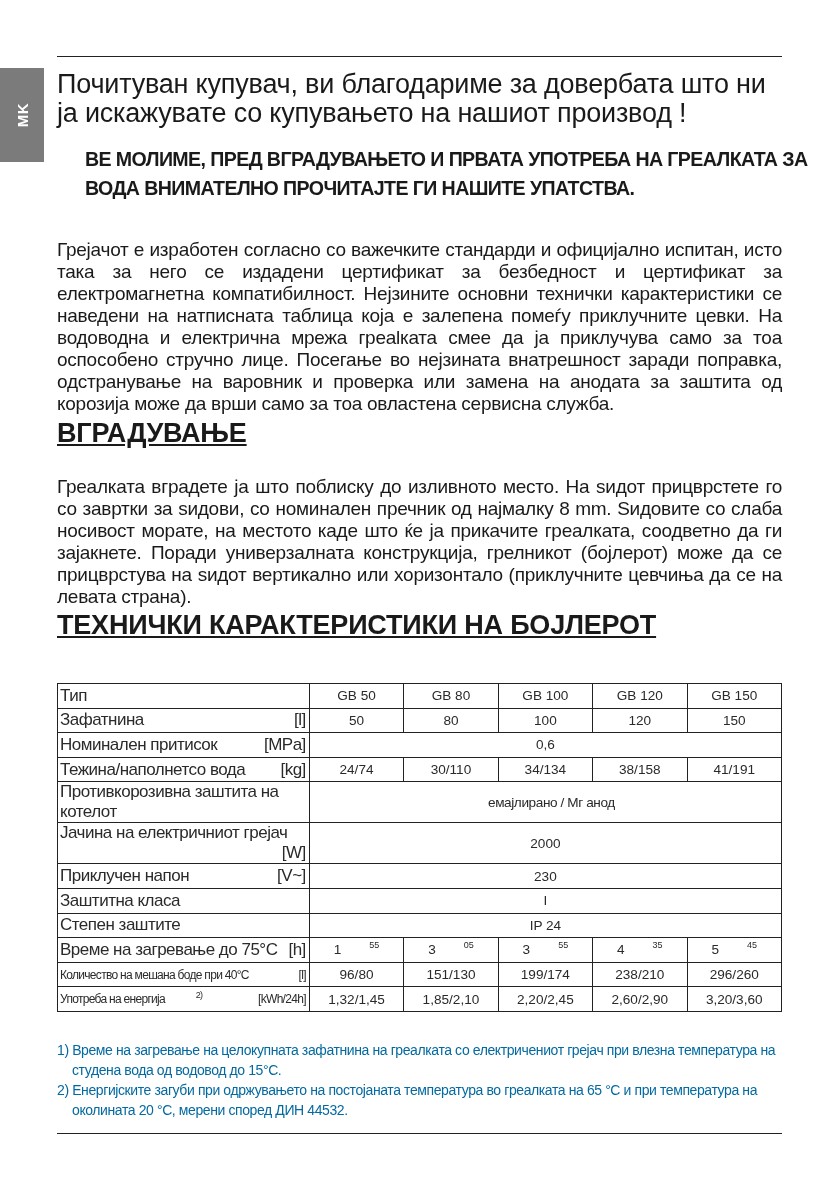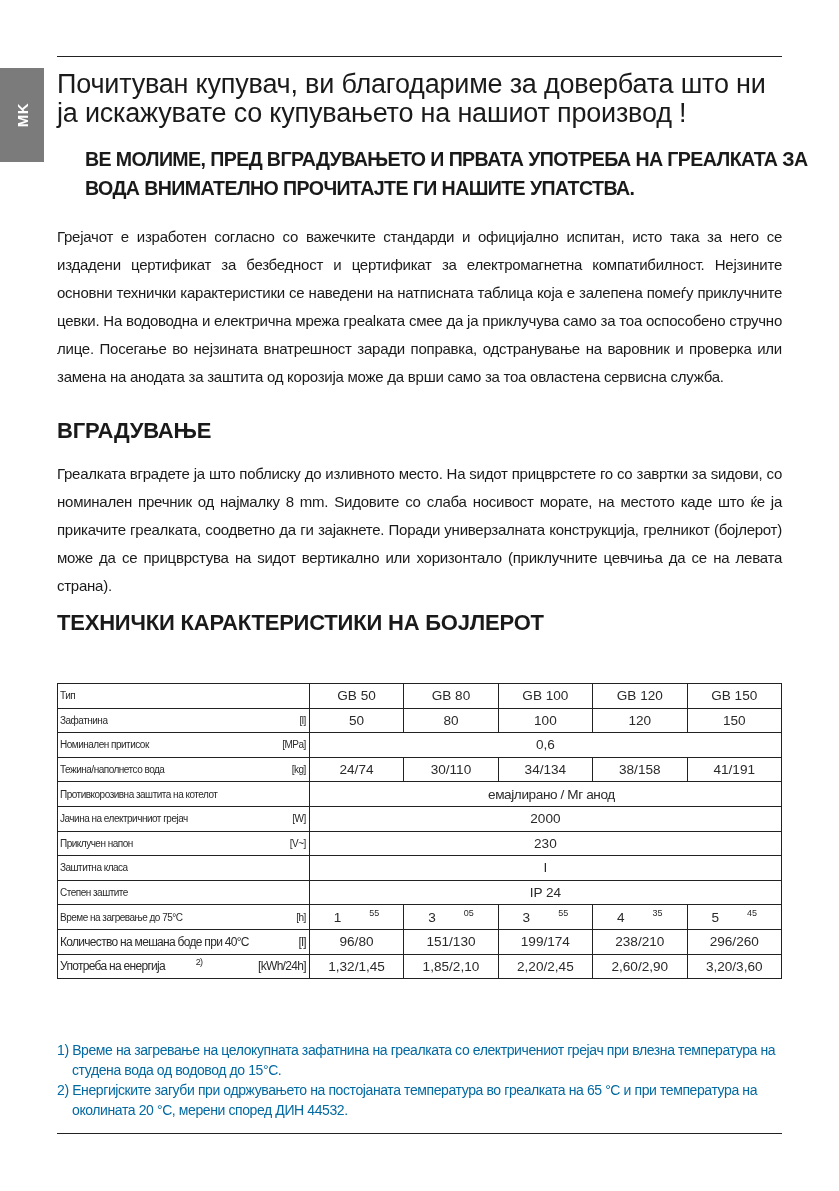--- a/index.html
+++ b/index.html
@@ -5,29 +5,29 @@
   html, body { margin:0; padding:0; background:#fff; }
   body { width:839px; height:1191px; position:relative; overflow:hidden; color:#1a1a1a; font-family:"Liberation Sans", sans-serif; }
   .rule { position:absolute; left:57px; width:725px; height:0; border-top:1.3px solid #222; }
   .rule.top { top:56px; }
   .rule.bottom { top:1133px; }
   .lang-tab { position:absolute; left:0; top:68px; width:44px; height:94px; background:#7b7b7b; }
   .lang-tab span { position:absolute; left:50%; top:50%; transform:translate(-50%,-50%) rotate(-90deg); color:#fff; font-weight:bold; font-size:15px; letter-spacing:0.5px; }
   .content { position:absolute; left:57px; width:725px; }
   .greeting { top:70px; font-size:27px; font-weight:normal; line-height:29px; letter-spacing:-0.2px; }
   .warning { top:145px; font-size:19.6px; font-weight:bold; line-height:29px; letter-spacing:-0.6px;margin-left:28px; }
-  .para { font-size:15px; line-height:28px; text-align:justify; letter-spacing:-0.25px; }
+  .para { font-size:19px; line-height:22px; text-align:justify; letter-spacing:-0.25px;margin-top:16px; }
   .p1 { top:223px; }
-  .h2 { font-size:22px; font-weight:bold; letter-spacing:-0.2px; }
+  .h2 { font-size:27px; font-weight:bold; letter-spacing:-0.2px;text-decoration:underline; }
   .h-install { top:418px; }
   .p2 { top:460px; }
   .h-tech { top:610px; }
   table.spec { position:absolute; left:57px; top:683px; width:725px; border-collapse:collapse; font-family:"Liberation Sans", sans-serif; font-size:13.6px; color:#2a2a2a; }
   table.spec td { border:1.4px solid #222; height:23.6px; padding:0; text-align:center; font-weight:normal; }
-  table.spec td.lbl { text-align:left; padding:0 3px 0 2px; width:226px; font-family:"Liberation Sans Narrow","Liberation Sans", sans-serif; font-size:10px; letter-spacing:-0.5px; }
+  table.spec td.lbl { text-align:left; padding:0 3px 0 2px; width:226px; font-family:"Liberation Sans Narrow","Liberation Sans", sans-serif; font-size:17px; letter-spacing:-0.5px; }
   table.spec td.lbl.small { font-size:12px; letter-spacing:-0.7px; }
   td.lbl .u { float:right; }
   td.val { width:86px; }
   sup { font-size:9px; vertical-align:top; position:relative; top:-2px;margin-left:28px; }
   .notes { position:absolute; left:57px; top:1040px; width:725px; font-size:14px; line-height:20px; letter-spacing:-0.4px; color:#0369a1; }
   .notes .n { padding-left:15px; text-indent:-15px; }
 </style>
 </head>
 <body>
 

